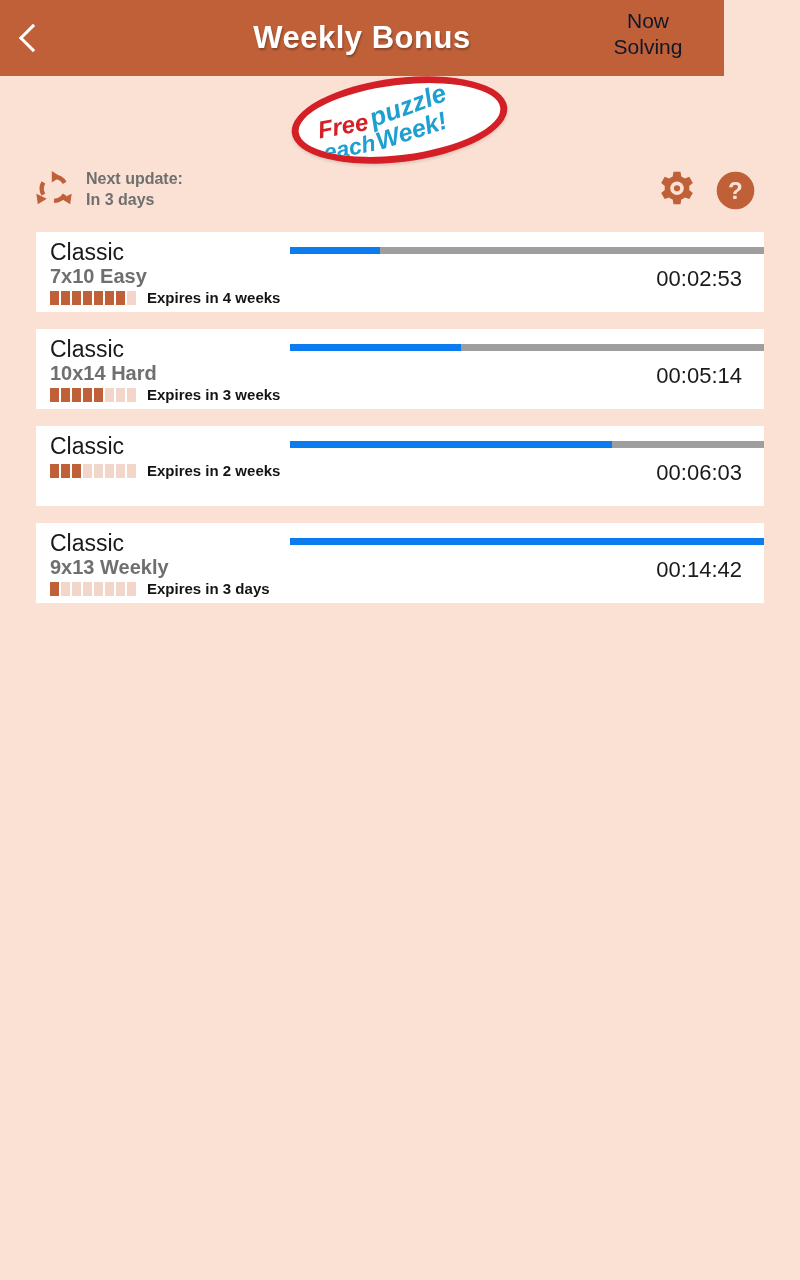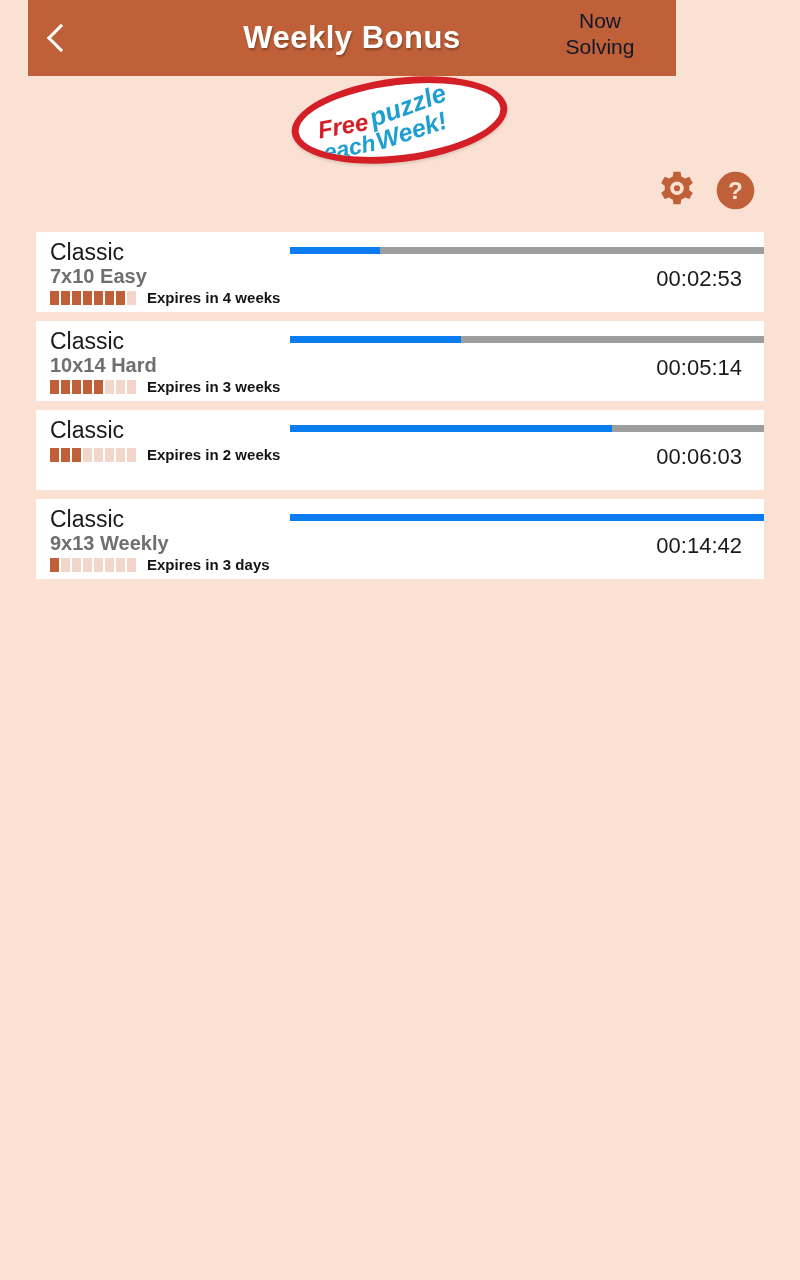--- a/index.html
+++ b/index.html
@@ -7,26 +7,25 @@
     width: 800px;
     height: 1280px;
     background: #fbe1d3;
     font-family: "Liberation Sans", sans-serif;
     overflow: hidden;
   }
 
   
   .header {
     position: relative;
-    width: 648px;
+    width: 724px;
     height: 76px;
     background: #bf6038;
     display: flex;
     align-items: center;
-    margin-left: 28px;
   }
   .back-btn {
     width: 60px;
     height: 76px;
     display: flex;
     align-items: center;
     justify-content: center;
     flex: 0 0 60px;
   }
   .chev {
@@ -171,21 +170,21 @@
     align-items: center;
     justify-content: center;
   }
 
   
   .list { width: 800px; padding: 0 36px; }
   .card {
     position: relative;
     background: #ffffff;
     height: 80px;
-    margin-bottom: 9px;
+    margin-bottom: 17px;
     padding: 7px 22px 0 14px;
   }
   .card-title {
     color: #1a1a1a;
     font-size: 23px;
     line-height: 27px;
     font-weight: normal;
   }
   .card-sub {
     color: #6f6f6f;
@@ -249,20 +248,38 @@
         <span class="w-free">Free</span><span class="w-puzzle">puzzle</span>
       </div>
       <div class="badge-l2">
         <span class="w-each">each</span><span class="w-week">Week!</span>
       </div>
     </div>
   </div>
 </div>
 
 <div class="infobar">
+  <div class="refresh-block">
+    <span class="refresh-icon">
+      <svg viewBox="0 0 48 48" width="42" height="42">
+        <g fill="#bf6038">
+          <path d="M24 7.5 a16.5 16.5 0 0 1 14.3 8.25 l-4.3 2.5 a11.5 11.5 0 0 0 -10 -5.75 z"></path>
+          <polygon points="21.5,3.5 21.5,16.5 31.5,10 "></polygon>
+          <path d="M38.3 31.75 a16.5 16.5 0 0 1 -14.3 8.25 l0 -5 a11.5 11.5 0 0 0 10 -5.75 z"></path>
+          <polygon points="44.2,29.5 32.3,35.2 42.5,41.5 "></polygon>
+          <path d="M9.7 31.75 a16.5 16.5 0 0 1 0 -16.5 l4.33 2.5 a11.5 11.5 0 0 0 0 11.5 z"></path>
+          <polygon points="3.8,29.5 15.7,35.2 5.5,41.5 "></polygon>
+        </g>
+      </svg>
+    </span>
+    <div class="next-update">
+      <div>Next update:</div>
+      <div>In 3 days</div>
+    </div>
+  </div>
 
   <div class="icon-btns">
     <div class="gear-btn">
       <span>
         <svg viewBox="0 0 48 48" width="44" height="44">
           <path fill="#bf6038" d="M20.2 3 h7.6 l0.9 5.1 a16 16 0 0 1 3.9 2.25 l4.85 -1.8 l3.8 6.6 l-3.95 3.3 a16 16 0 0 1 0 4.5 l3.95 3.3 l-3.8 6.6 l-4.85 -1.8 a16 16 0 0 1 -3.9 2.25 l-0.9 5.1 h-7.6 l-0.9 -5.1 a16 16 0 0 1 -3.9 -2.25 l-4.85 1.8 l-3.8 -6.6 l3.95 -3.3 a16 16 0 0 1 0 -4.5 l-3.95 -3.3 l3.8 -6.6 l4.85 1.8 a16 16 0 0 1 3.9 -2.25 z"></path>
           <circle cx="24" cy="21" r="7.4" fill="#fbe1d3"></circle>
           <circle cx="24" cy="21" r="3.4" fill="#bf6038"></circle>
         </svg>
       </span>

